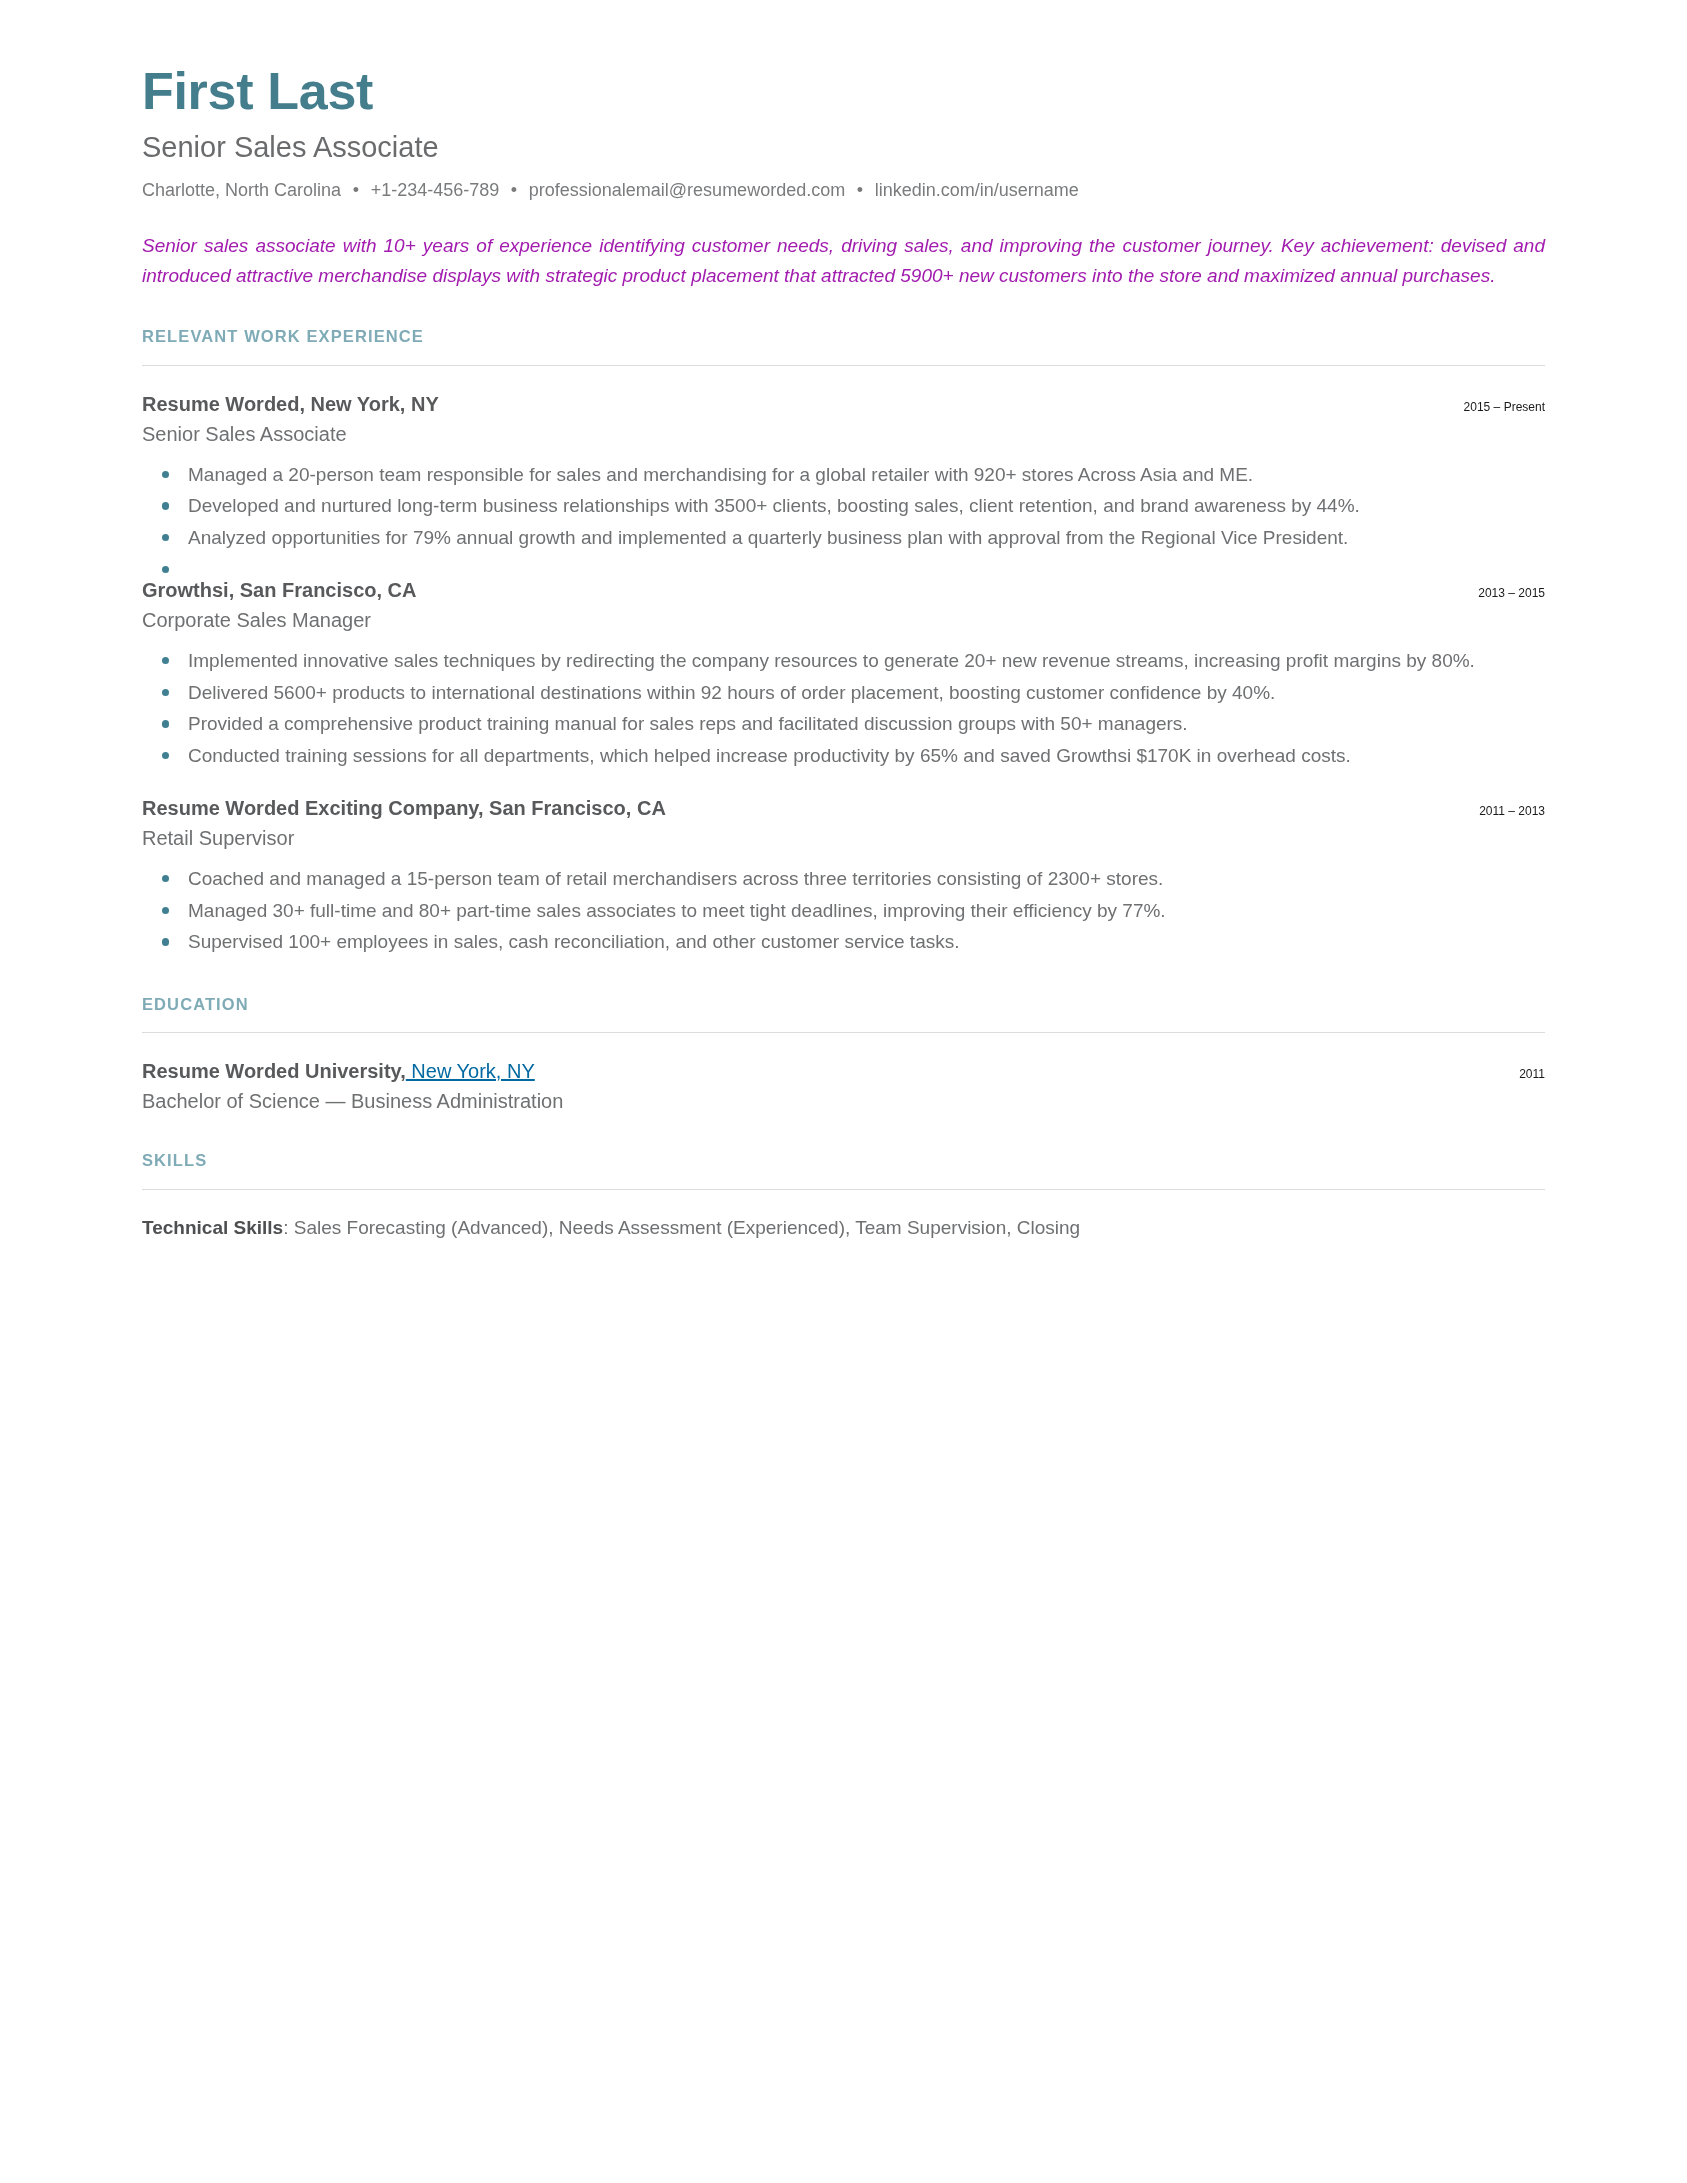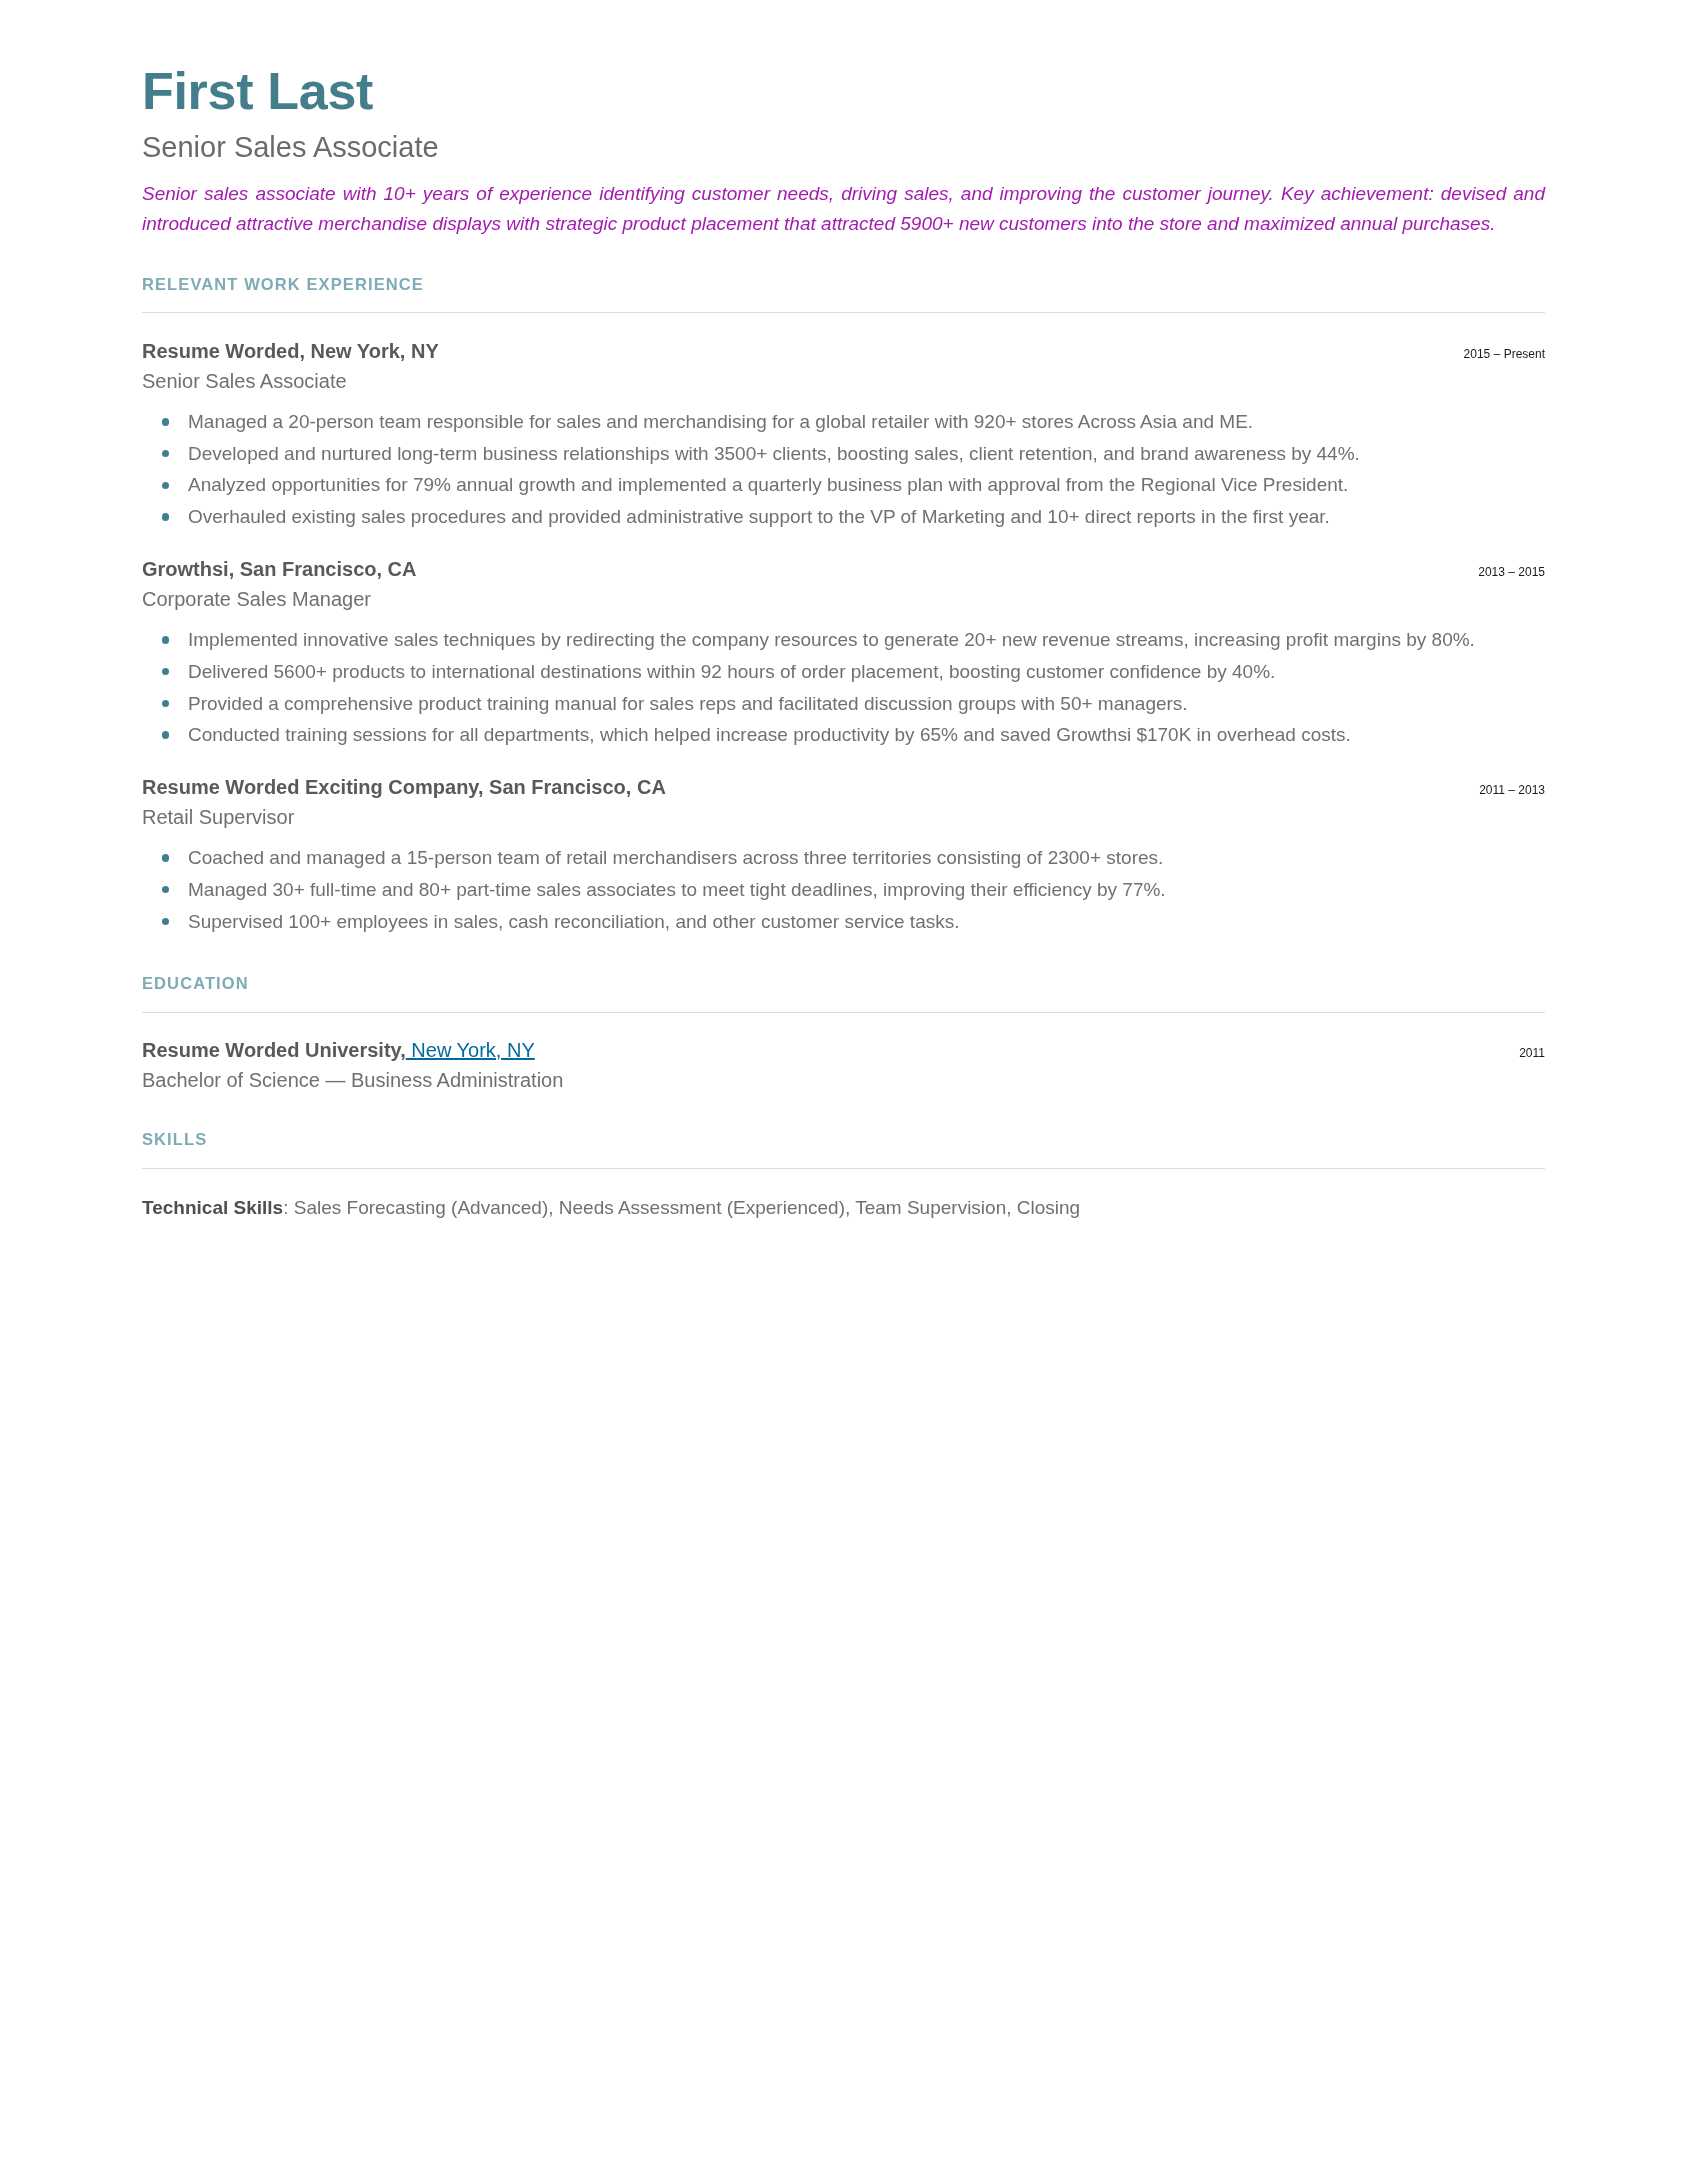--- a/index.html
+++ b/index.html
@@ -152,39 +152,48 @@
   .spacer-lg { height: 36px; }
 </style>
 </head>
 <body>
 
 <div class="page">
 
   <div>
     <h1 class="name">First Last</h1>
     <div class="headline">Senior Sales Associate</div>
+    <div class="contact-line">
+      <span>Charlotte, North Carolina</span>
+      <span class="contact-sep">•</span>
+      <span>+1-234-456-789</span>
+      <span class="contact-sep">•</span>
+      <span>professionalemail@resumeworded.com</span>
+      <span class="contact-sep">•</span>
+      <span>linkedin.com/in/username</span>
+    </div>
   </div>
 
   <p class="summary">Senior sales associate with 10+ years of experience identifying customer needs, driving sales, and improving the customer journey. Key achievement: devised and introduced attractive merchandise displays with strategic product placement that attracted 5900+ new customers into the store and maximized annual purchases.</p>
 
   <div>
     <div class="section-heading">RELEVANT WORK EXPERIENCE</div>
     <div class="rule"></div>
 
     <div class="entry">
       <div class="entry-top">
         <div class="entry-org">Resume Worded, New York, NY</div>
         <div class="entry-dates">2015 – Present</div>
       </div>
       <div class="entry-role">Senior Sales Associate</div>
       <ul class="bullets">
         <li><span class="dot"></span><span>Managed a 20-person team responsible for sales and merchandising for a global retailer with 920+ stores Across Asia and ME.</span></li>
         <li><span class="dot"></span><span>Developed and nurtured long-term business relationships with 3500+ clients, boosting sales, client retention, and brand awareness by 44%.</span></li>
         <li><span class="dot"></span><span>Analyzed opportunities for 79% annual growth and implemented a quarterly business plan with approval from the Regional Vice President.</span></li>
-        <li><span class="dot"></span><span>Overhauled existing sales procedures and provided administrative support to the VP of Marketing and 10+ direct reports in the first year.</span></li>
+        <li><span class="dot"></span></li>
       </ul>
     </div>
 
     <div class="entry">
       <div class="entry-top">
         <div class="entry-org">Growthsi, San Francisco, CA</div>
         <div class="entry-dates">2013 – 2015</div>
       </div>
       <div class="entry-role">Corporate Sales Manager</div>
       <ul class="bullets">

